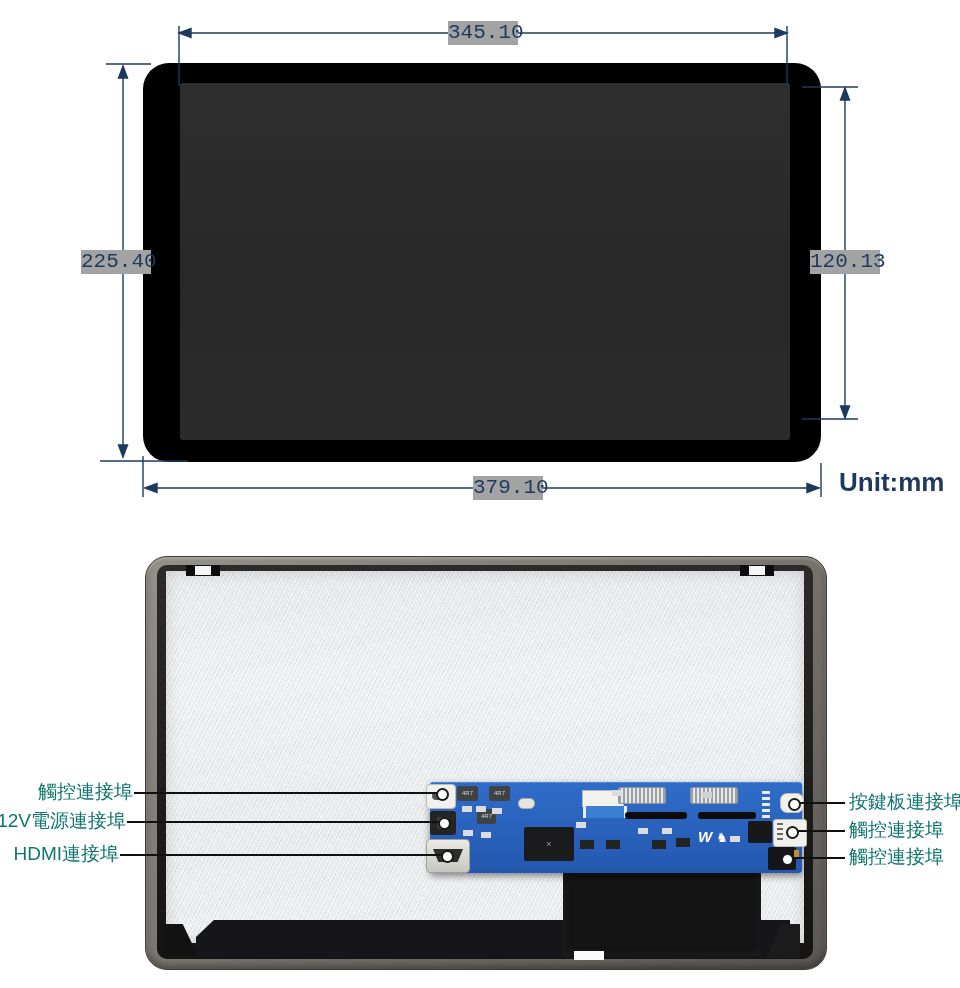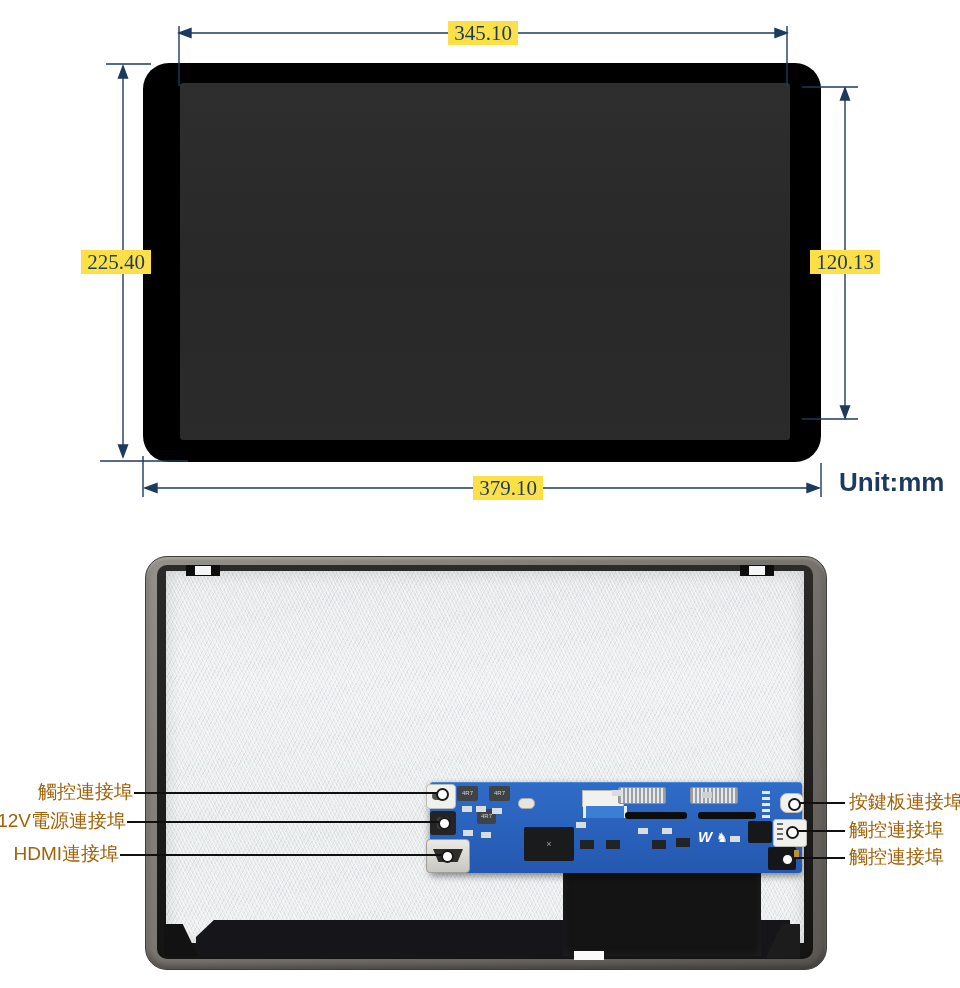--- a/index.html
+++ b/index.html
@@ -5,22 +5,22 @@
   html,body{margin:0;padding:0;background:#ffffff;}
   #stage{position:relative;width:960px;height:988px;background:#ffffff;overflow:hidden;
          font-family:"Liberation Sans","DejaVu Sans",sans-serif;}
   .abs{position:absolute;}
 
   
   #display-outer{left:143px;top:63px;width:678px;height:399px;background:#000;border-radius:26px;z-index:1;}
   #display-screen{left:180px;top:83px;width:610px;height:357px;border-radius:3px;z-index:2;
                   background:linear-gradient(180deg,#2e2e2e,#282828 55%,#2b2b2b);}
   #dim-svg{left:0;top:0;z-index:3;}
-  .dim-label{z-index:4;color:#1c3a5e;font-family:Liberation Serif, serif;
-             font-size:21px;text-align:center;background:#fde047;line-height:24px;}
+  .dim-label{z-index:4;color:#1c3a5e;font-family:Liberation Mono, monospace;
+             font-size:21px;text-align:center;background:#a3a3a3;line-height:24px;}
   #unit-label{z-index:4;left:839px;top:467px;color:#1c3a5e;font-size:26px;font-weight:600;
               font-family:"Liberation Sans","DejaVu Sans",sans-serif;}
 
   
   #rear-frame{left:145px;top:556px;width:680px;height:412px;border-radius:22px;z-index:1;
               background:linear-gradient(145deg,#94908a,#7b7771 45%,#5b5853);
               border:1px solid #3f3c39;
               box-shadow:inset 0 2px 3px rgba(255,255,255,.25),inset 0 -4px 7px rgba(0,0,0,.35);}
   #rear-bevel{left:157px;top:565px;width:656px;height:394px;border-radius:10px;z-index:2;
               background:linear-gradient(180deg,#2c2b29,#141413);}
@@ -89,21 +89,21 @@
   #passives-silver{left:462px;top:806px;width:10px;height:6px;background:#d9dde0;z-index:9;
      box-shadow:14px 0 0 #d9dde0,30px 2px 0 #d9dde0,1px 24px 0 #d9dde0,19px 26px 0 #d9dde0,
                 114px 16px 0 #d9dde0,176px 22px 0 #d9dde0,200px 22px 0 #d9dde0,268px 30px 0 #d9dde0,
                 150px -16px 0 #d9dde0,240px -14px 0 #cfd3d6;}
   #passives-dark{left:580px;top:840px;width:14px;height:9px;background:#212325;z-index:9;
      box-shadow:26px 0 0 #212325,72px 0 0 #212325,96px -2px 0 #212325;}
 
   
   .leader{height:2px;background:#101010;z-index:10;}
   .leader-dot{width:9px;height:9px;border-radius:50%;background:#ffffff;border:2px solid #1a1a1a;z-index:11;}
-  .port-label{z-index:12;color:#a16207;font-size:19px;line-height:24px;white-space:nowrap;}
+  .port-label{z-index:12;color:#0f766e;font-size:19px;line-height:24px;white-space:nowrap;}
   .port-label.r{text-align:left;}
   .port-label.l{text-align:right;}
 </style>
 </head>
 <body>
 
 <div id="stage">
 
   <div class="abs" id="display-outer"></div>
   <div class="abs" id="display-screen"></div>

